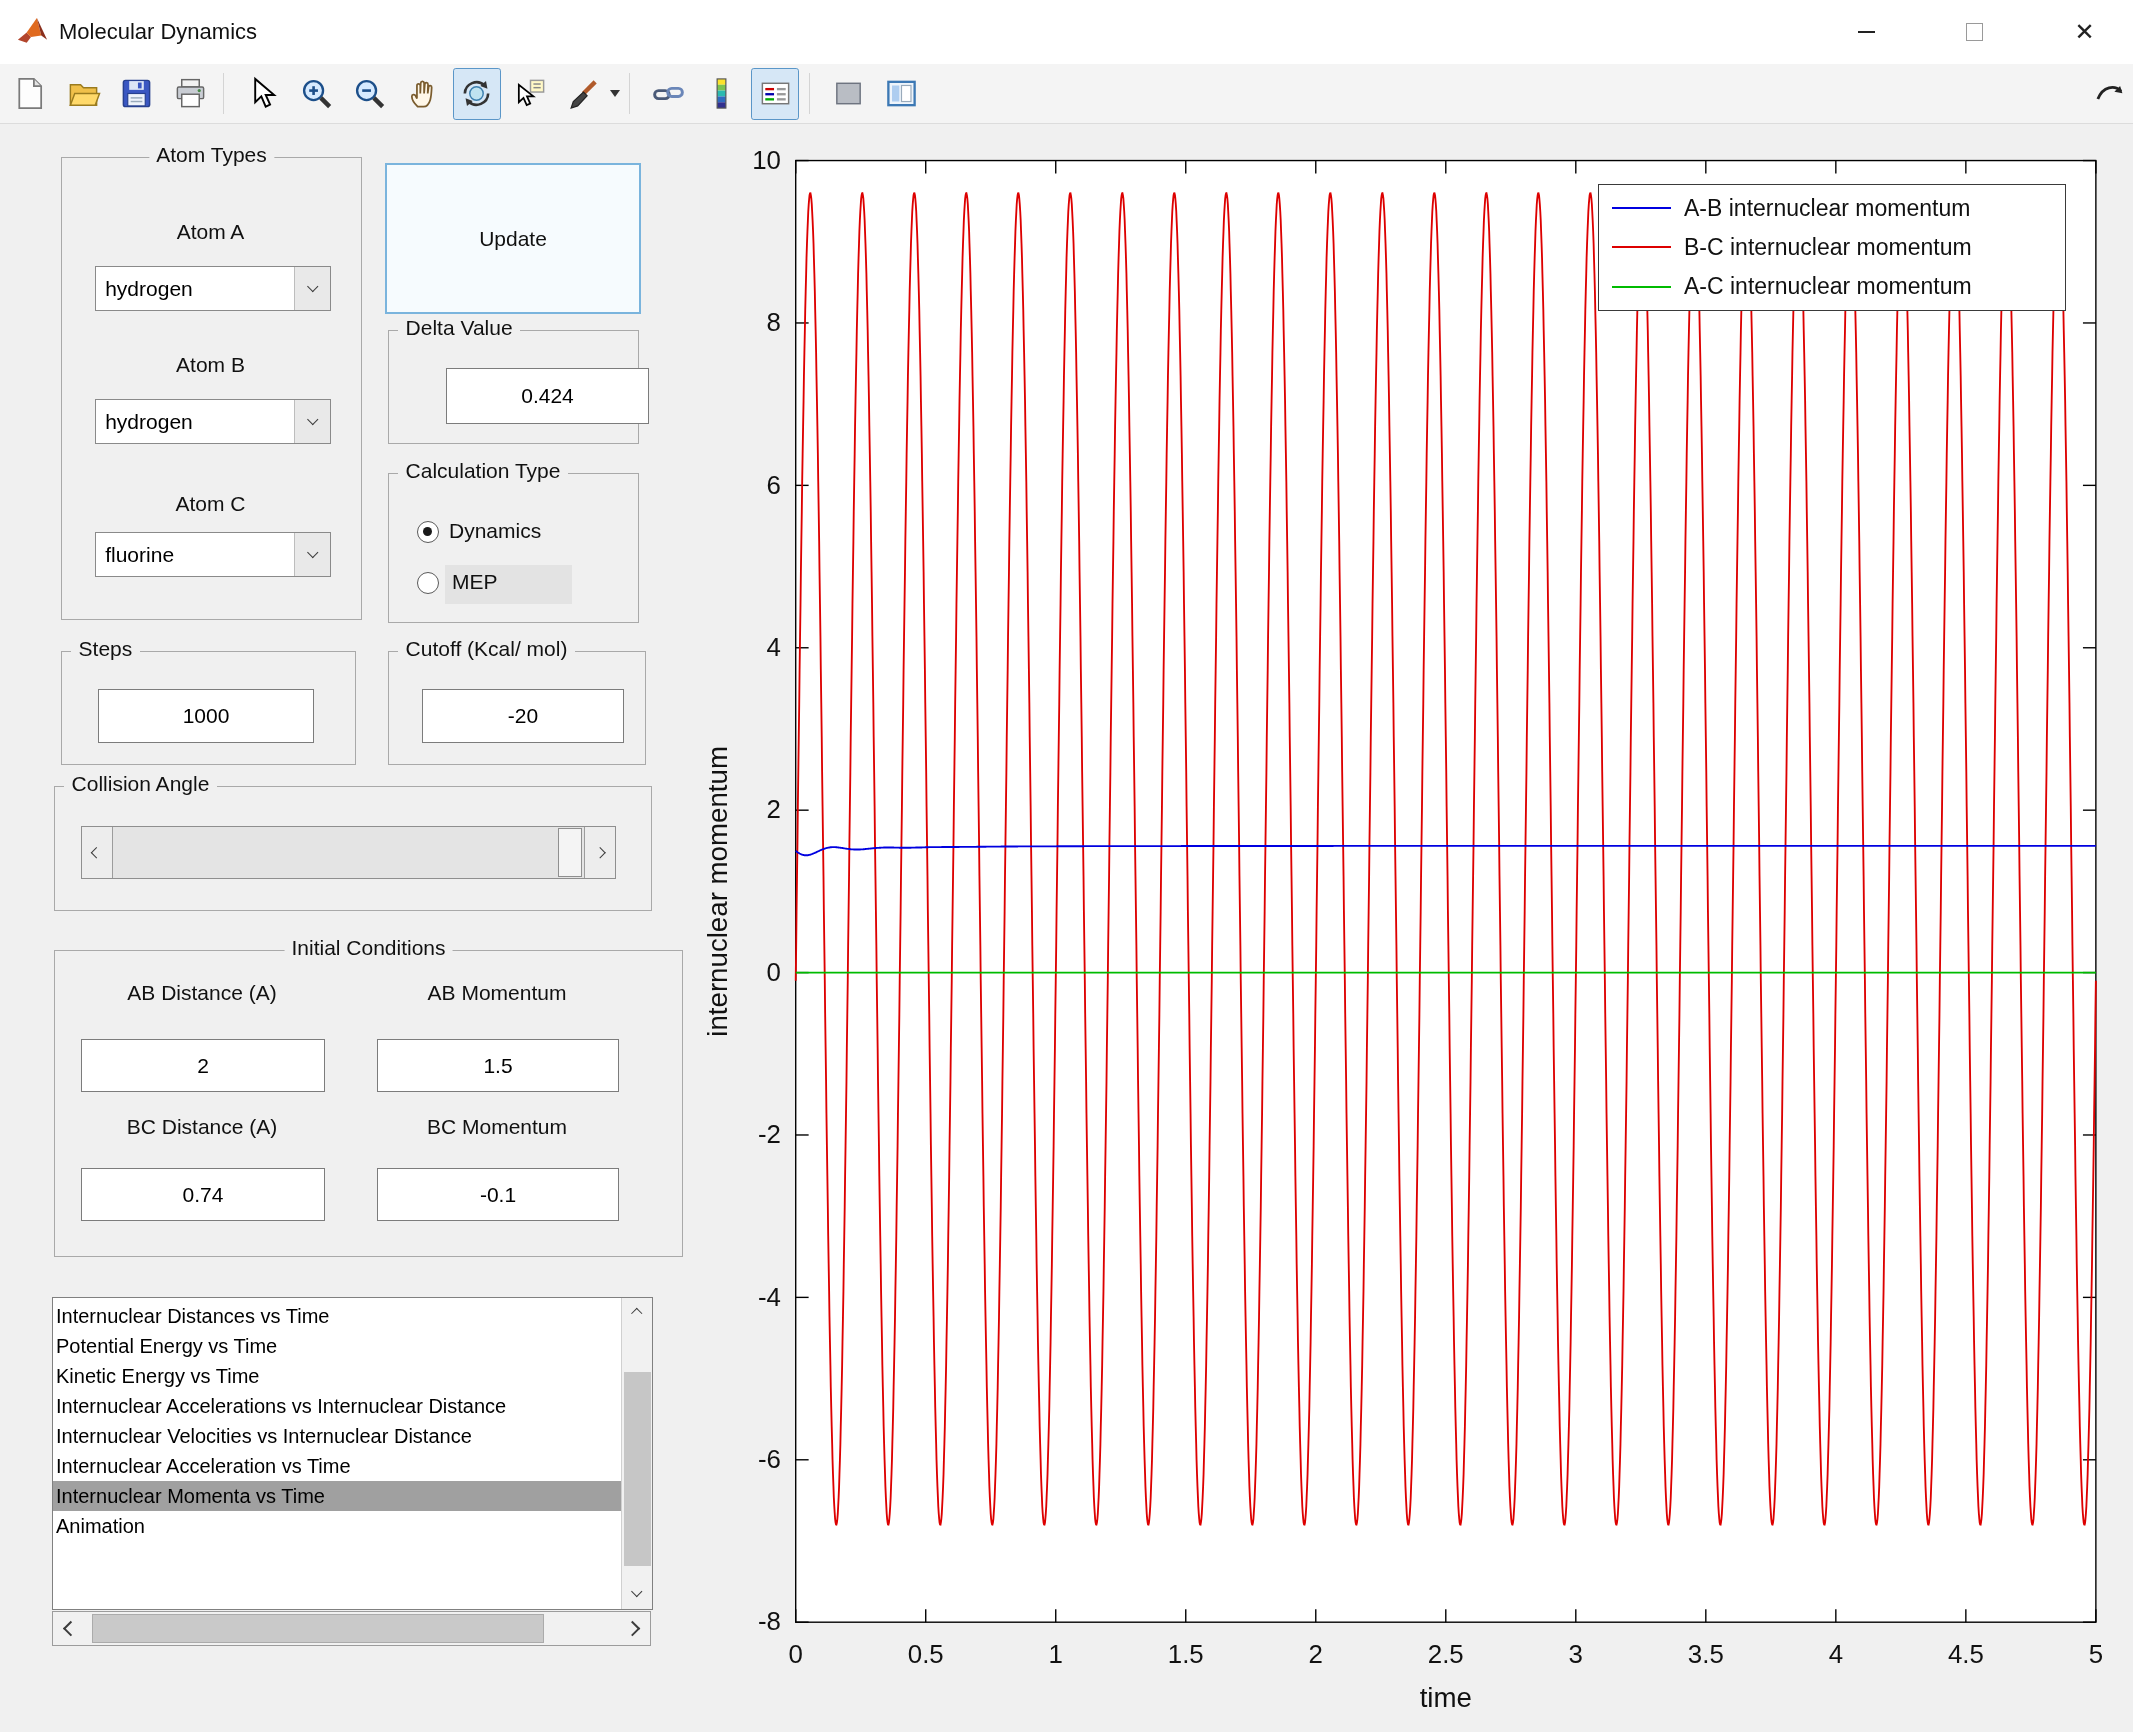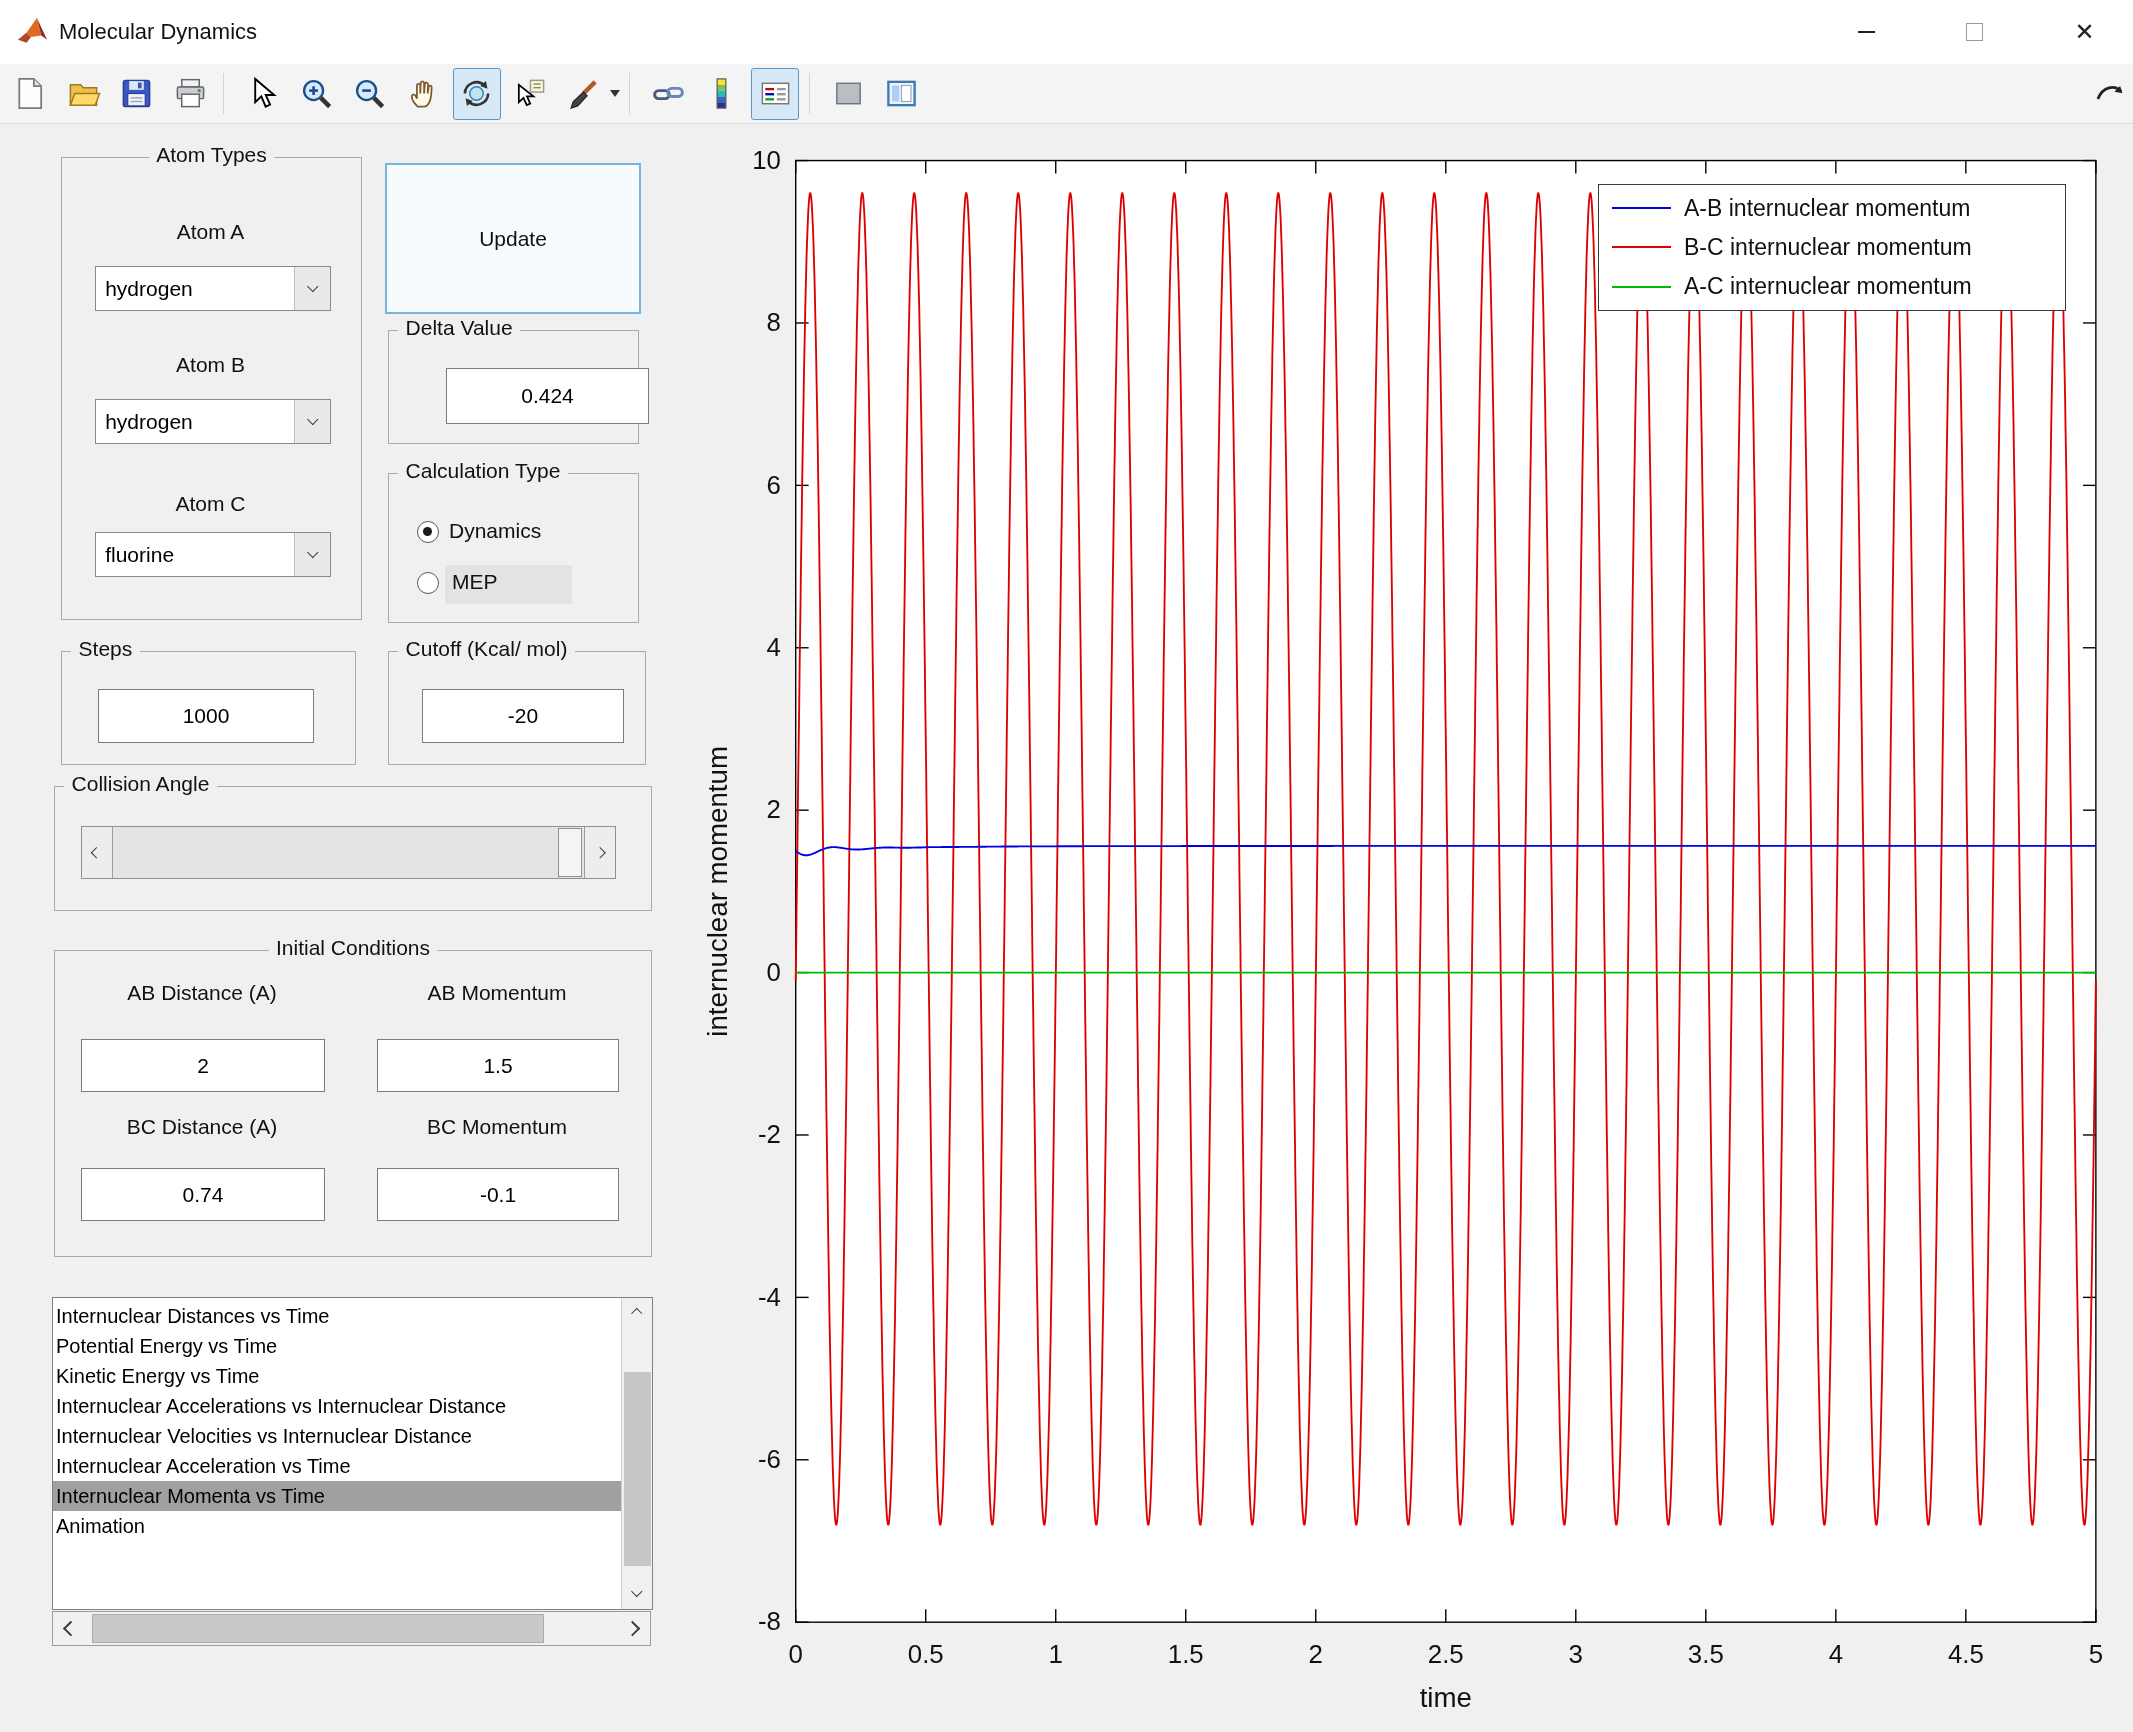--- a/index.html
+++ b/index.html
@@ -287,21 +287,21 @@
   <div class="slider" style="left:81px; top:826px; width:535px; height:53px;">
     <div class="slider-btn left">
         <span class="chev left small"></span>
       </div>
     <div class="slider-thumb" style="left:476px;"></div>
     <div class="slider-btn right">
         <span class="chev right small"></span>
       </div>
   </div>
 
-  <div class="group" style="left:54px; top:950px; width:596px; height:305px;">
+  <div class="group" style="left:54px; top:950px; width:596px; height:305px;padding-left:31px;">
     <span class="glegend center">Initial Conditions</span>
   </div>
   <div class="label" style="left:81px; top:981px; width:242px;">AB Distance (A)</div>
   <div class="label" style="left:377px; top:981px; width:240px;">AB Momentum</div>
   <div class="field" style="left:81px; top:1039px; width:242px; height:51px;">2</div>
   <div class="field" style="left:377px; top:1039px; width:240px; height:51px;">1.5</div>
   <div class="label" style="left:81px; top:1115px; width:242px;">BC Distance (A)</div>
   <div class="label" style="left:377px; top:1115px; width:240px;">BC Momentum</div>
   <div class="field" style="left:81px; top:1168px; width:242px; height:51px;">0.74</div>
   <div class="field" style="left:377px; top:1168px; width:240px; height:51px;">-0.1</div>

